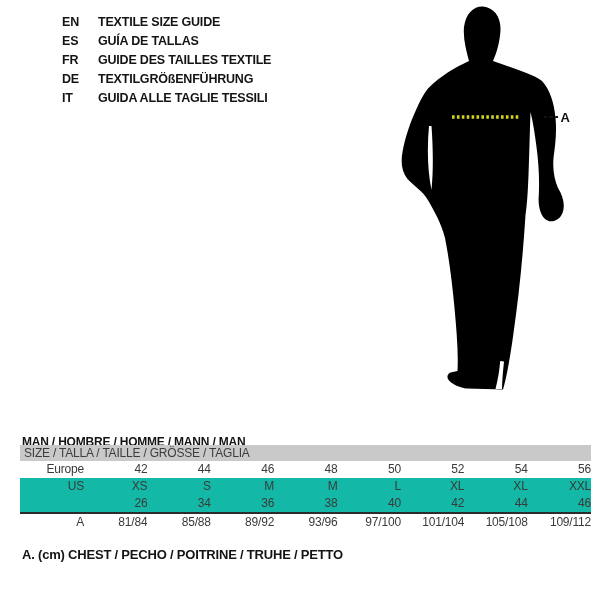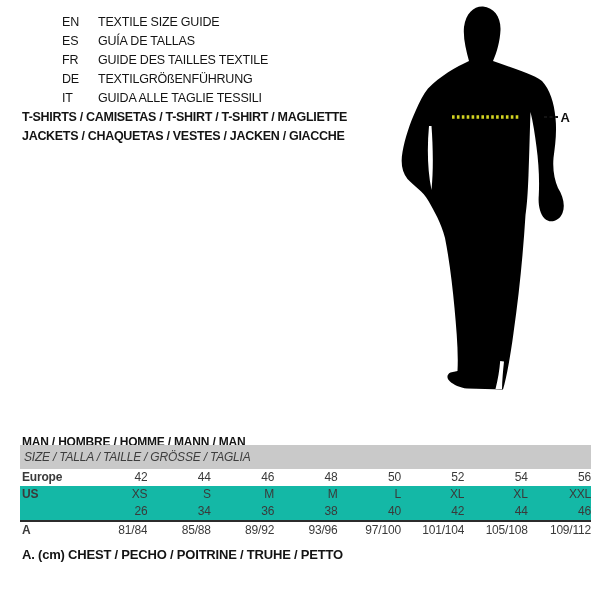--- a/index.html
+++ b/index.html
@@ -2,41 +2,41 @@
 <html><head>
 <meta charset="utf-8">
 <style>
   html,body{margin:0;padding:0;background:#fff;}
   .page{
     position:relative;width:600px;height:600px;background:#ffffff;overflow:hidden;
     font-family:"Liberation Sans", sans-serif;color:#141414;
   }
   
   .lang-list{position:absolute;left:22px;top:13px;}
-  .lang-row{display:flex;height:19px;line-height:19px;font-size:12.5px;font-weight:normal;letter-spacing:-0.2px;padding-left:40px;}
+  .lang-row{display:flex;height:19px;line-height:19px;font-size:12.5px;font-weight:bold;letter-spacing:-0.2px;padding-left:40px;}
   .lang-code{width:36px;flex:0 0 36px;}
   
   .categories{position:absolute;left:22px;top:108px;}
   .category-line{height:19px;line-height:19px;font-size:12.5px;font-weight:bold;letter-spacing:-0.3px;}
   
   .figure-svg{position:absolute;left:395px;top:0;width:180px;height:400px;}
   .figure-svg text{font-family:"Liberation Sans", sans-serif;font-size:13px;font-weight:bold;fill:#111;}
   
   .section-heading{position:absolute;left:22px;top:419px;font-size:12px;font-weight:bold;letter-spacing:-0.2px;margin-top:16px;}
   
   table.size-table{
     position:absolute;left:20px;top:445px;width:571px;
     border-collapse:collapse;table-layout:fixed;
     font-size:12px;color:#3a3a3a;letter-spacing:-0.2px;
   }
   table.size-table td{padding:0;height:16px;line-height:16px;text-align:right;overflow:hidden;white-space:nowrap;}
   table.size-table col.lblcol{width:64px;}
-  tr.table-head td{background:#c9c9c9;text-align:left;padding-left:4px;color:#3d3d3d;height:24px;font-style:italic;}
+  tr.table-head td{background:#c9c9c9;text-align:left;padding-left:4px;color:#3d3d3d;height:16px;}
   tr.data-row td{height:17px;line-height:17px;}
-  tr.data-row td.lbl{text-align:left;padding-left:2px;font-weight:bold;}
+  tr.data-row td.lbl{text-align:right;padding-left:2px;}
   tr.shade td{background:#14b8a6;}
   tr.a-row td{border-top:2px solid #2c2c2c;}
   
   .footnote{position:absolute;left:22px;top:547px;font-size:13px;font-weight:bold;letter-spacing:-0.2px;}
 </style>
 </head>
 <body>
 
 <div class="page">
 
@@ -56,24 +56,20 @@
     <div class="lang-row">
       <span class="lang-code">DE</span>
       <span class="lang-label">TEXTILGRÖßENFÜHRUNG</span>
     </div>
     <div class="lang-row">
       <span class="lang-code">IT</span>
       <span class="lang-label">GUIDA ALLE TAGLIE TESSILI</span>
     </div>
   </div>
 
-  <div class="categories">
-    <div class="category-line">T-SHIRTS / CAMISETAS / T-SHIRT / T-SHIRT / MAGLIETTE</div>
-    <div class="category-line">JACKETS / CHAQUETAS / VESTES / JACKEN / GIACCHE</div>
-  </div>
 
   <svg class="figure-svg" viewBox="395 0 180 400" aria-hidden="true">
     <path fill="#000000" fill-rule="evenodd" d="M469 61
          C466 50 463 38 464 27
          C466 13 474 6 483 6.5
          C494 7.5 501 17 500.5 30
          C500 41 497 52 493 61
          C512 68 531 73 542 81
          C550 90 554 102 555.5 118
          C557 133 555 146 553.5 158

